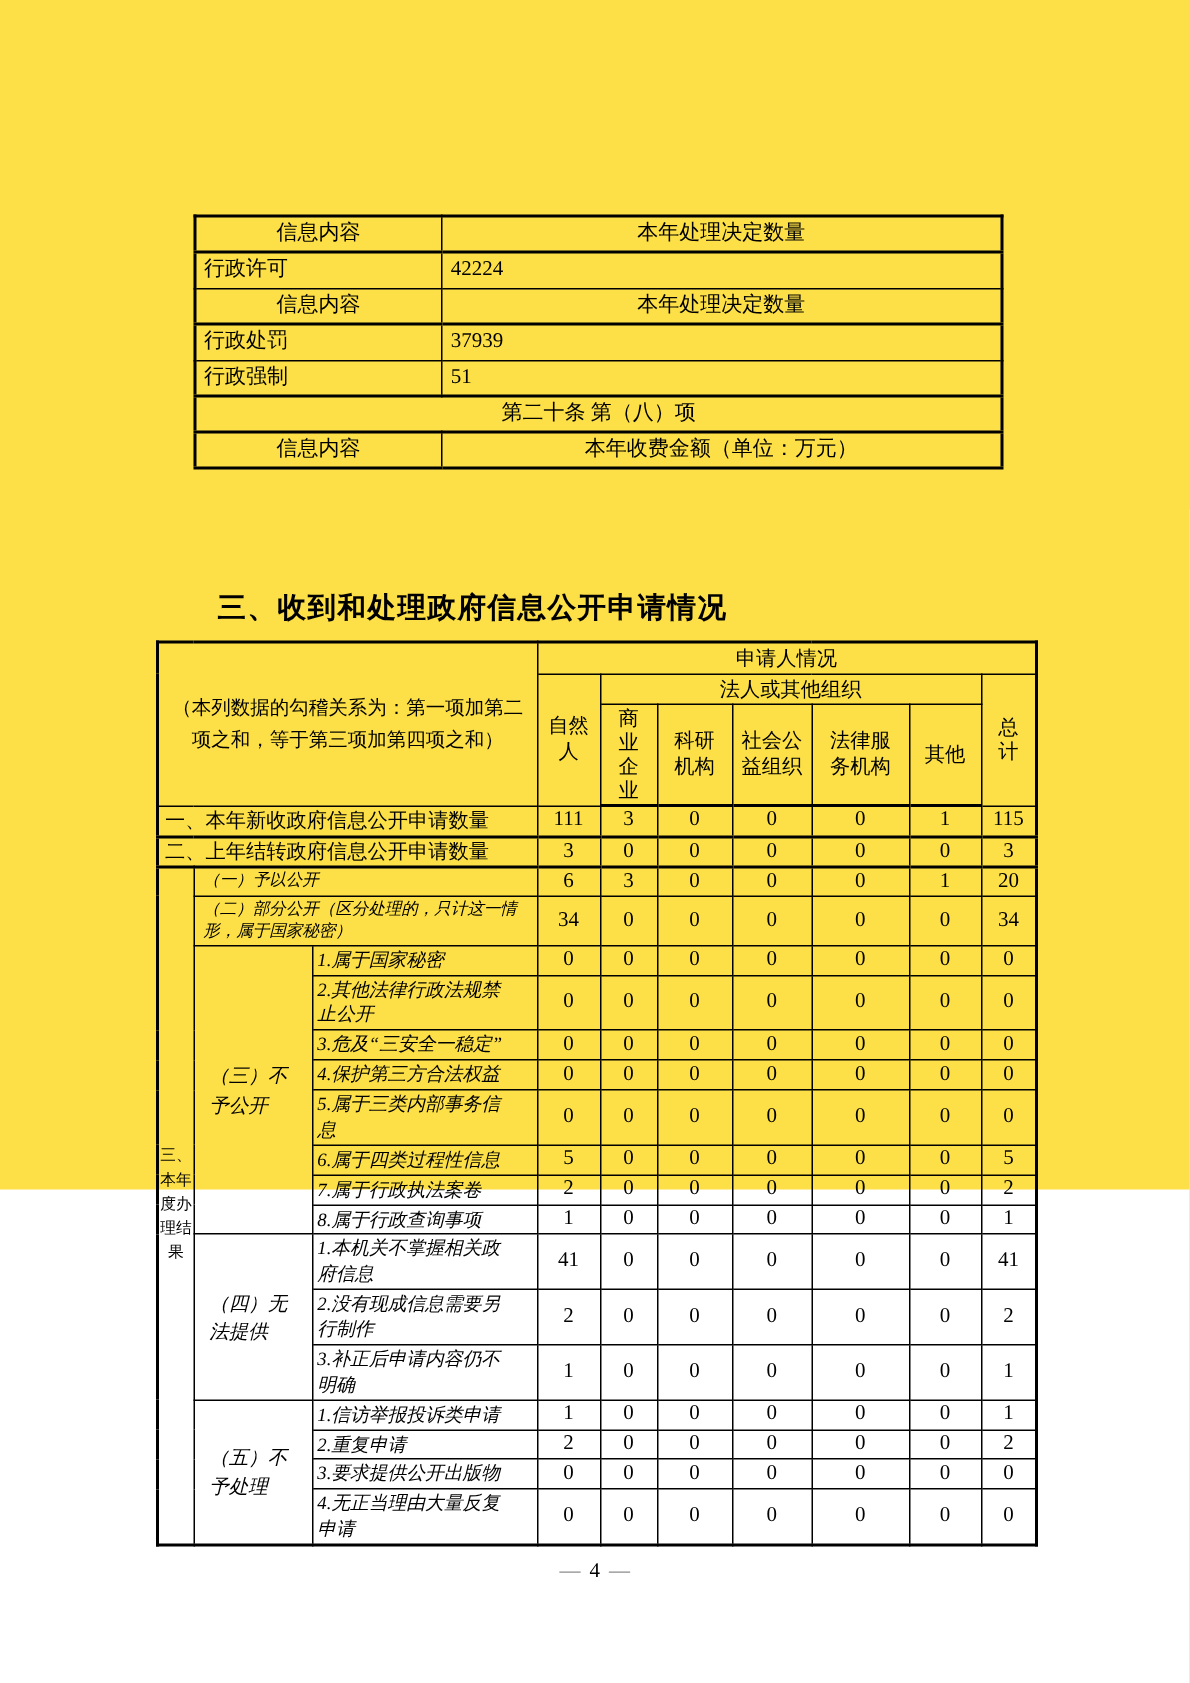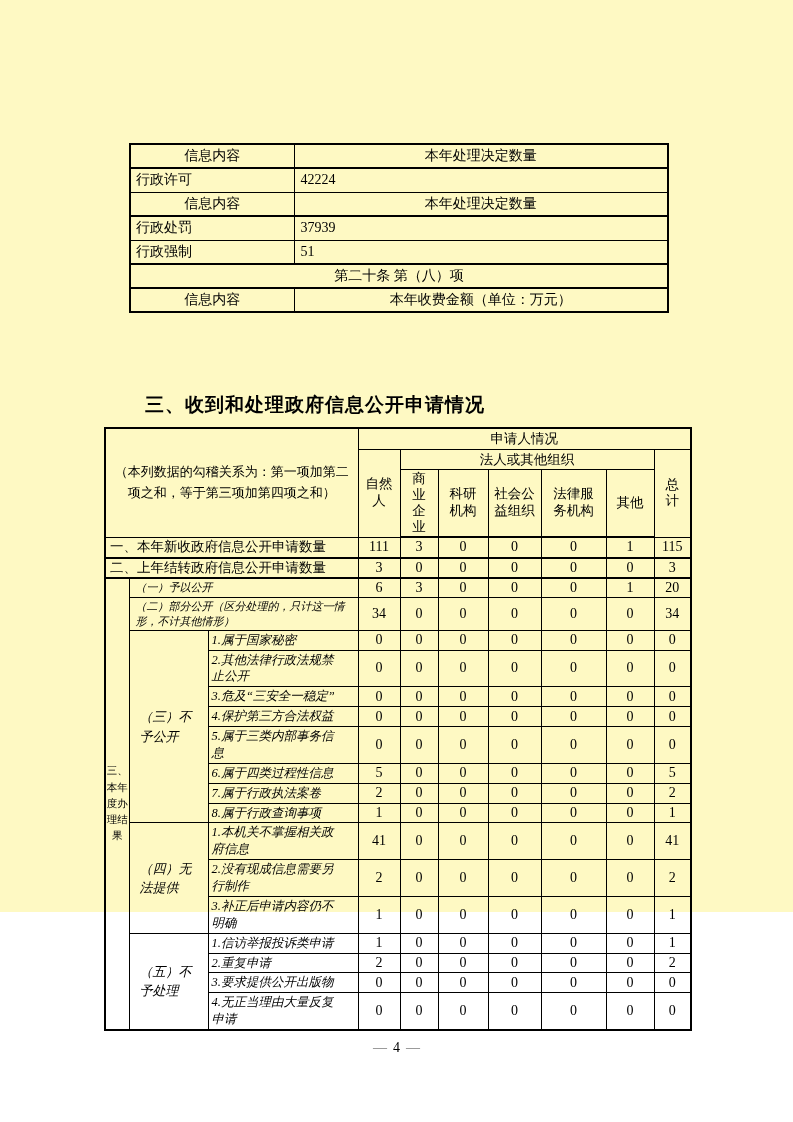--- a/index.html
+++ b/index.html
@@ -4,21 +4,21 @@
 <style>
   * { box-sizing: border-box; }
   html, body { margin: 0; padding: 0; }
   body {
     width: 793px; height: 1122px;
     background: #ffffff;
     color: #000;
     font-family: "Liberation Serif", "DejaVu Serif", serif;
     overflow: hidden;
   }
-  .page { position: relative; width: 793px; height: 912px; background: #fef9c3; }
+  .page { position: relative; width: 793px; height: 793px; background: #fde047; }
 
   
   table.t1 {
     position: absolute; left: 129px; top: 143px; width: 538px;
     border-collapse: collapse; table-layout: fixed;
     border: 2px solid #000;
   }
   table.t1 td {
     border: 1px solid #000;
     font-size: 14px; height: 24px; padding: 1px 6px;
@@ -199,21 +199,21 @@
         <td class="v">6</td>
         <td class="v">3</td>
         <td class="v">0</td>
         <td class="v">0</td>
         <td class="v">0</td>
         <td class="v">1</td>
         <td class="v">20</td>
       </tr>
 
       <tr class="d">
-        <td class="kai2" colspan="2">（二）部分公开（区分处理的，只计这一情形，不计其他情形）</td>
+        <td class="kai2" colspan="2">（二）部分公开（区分处理的，只计这一情形，属于国家秘密）</td>
         <td class="v">34</td>
         <td class="v">0</td>
         <td class="v">0</td>
         <td class="v">0</td>
         <td class="v">0</td>
         <td class="v">0</td>
         <td class="v">34</td>
       </tr>
 
       <tr class="s">

